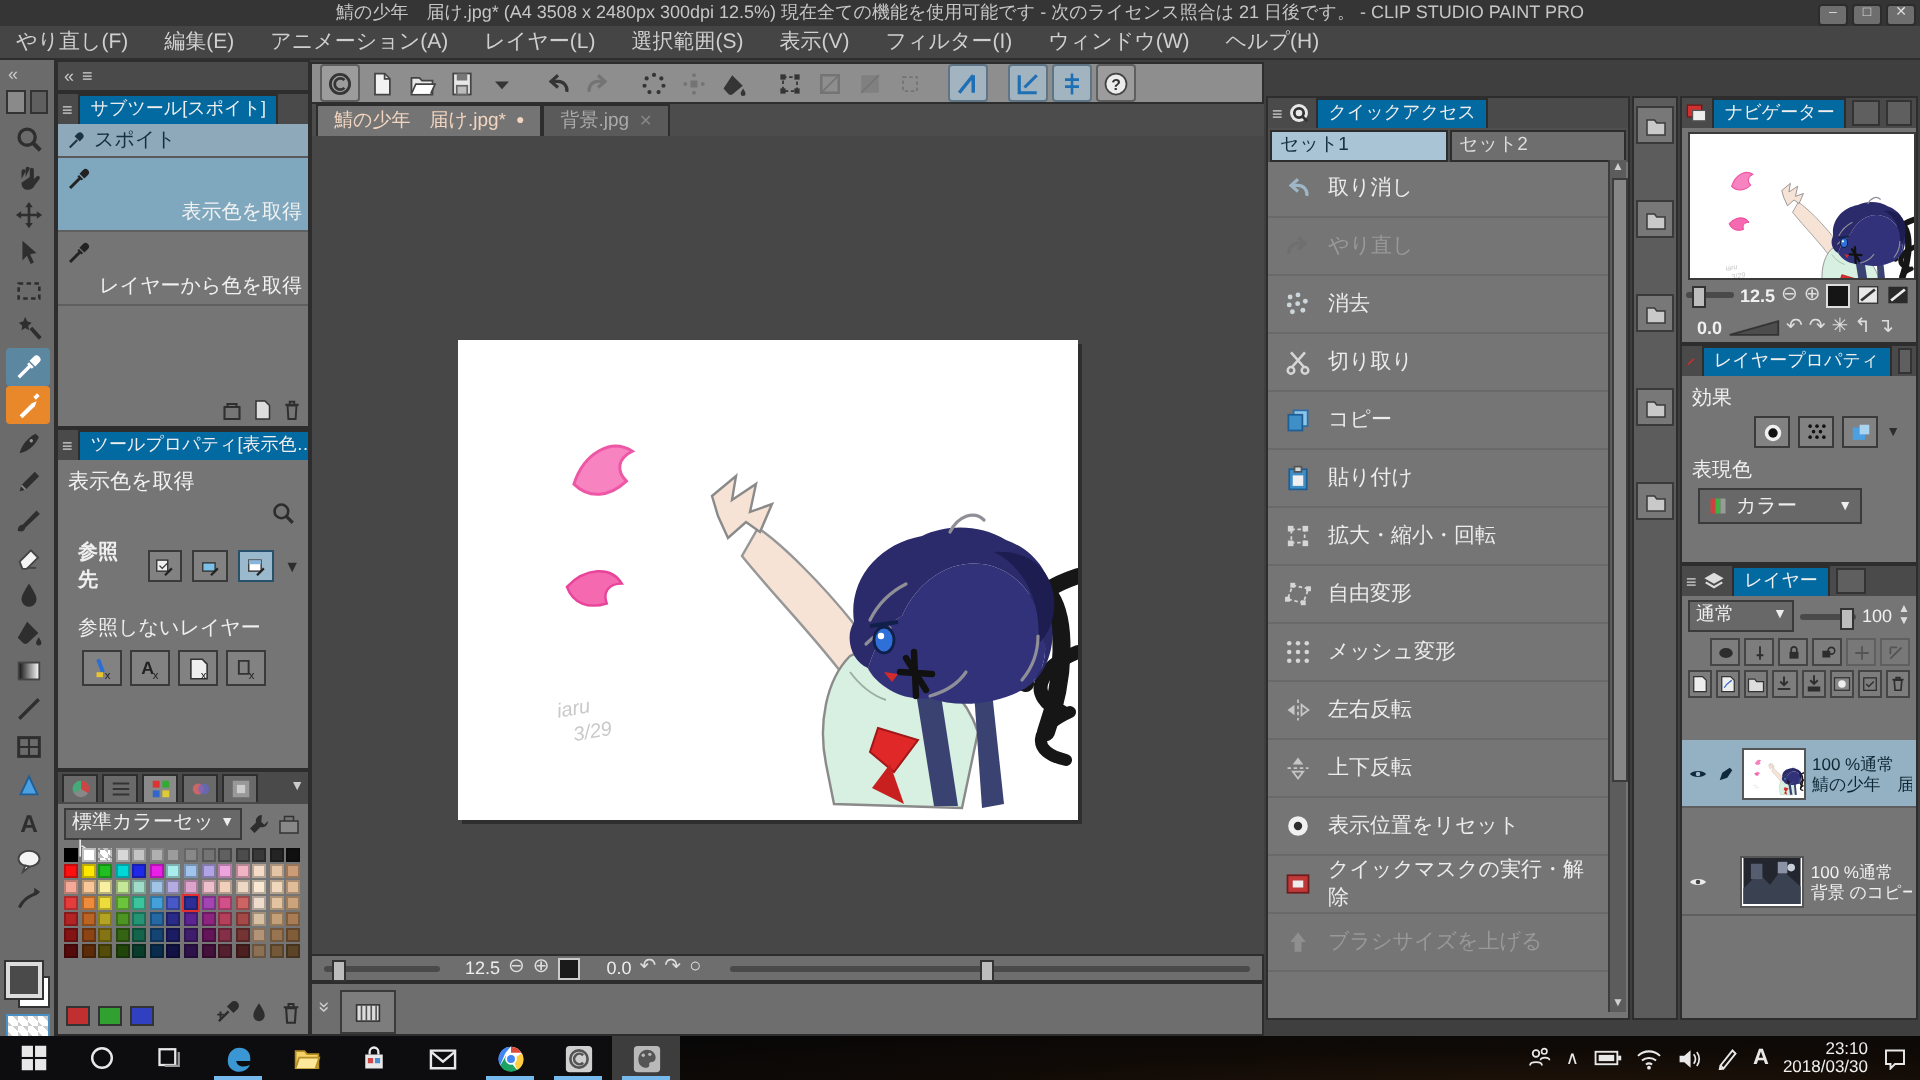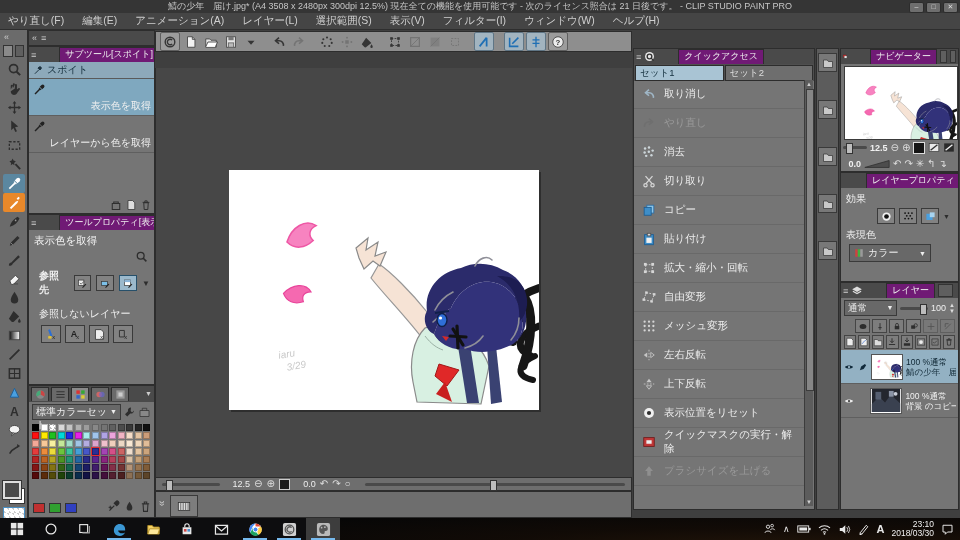--- a/index.html
+++ b/index.html
@@ -13,22 +13,22 @@
   #winbtns{right:2px;top:2px;display:flex;gap:2px;}
   .winbtn{width:13px;height:9px;background:#6e6e6e;border:1px solid #2c2c2c;color:#ddd;
     font-size:7px;line-height:8px;text-align:center;border-radius:2px;}
   #menubar{left:0;top:13px;width:960px;height:17px;background:#454545;display:flex;
     align-items:center;padding-left:8px;box-sizing:border-box;border-bottom:1px solid #2e2e2e;}
   .menu-item{color:#cfcfcf;font-size:10.5px;margin-right:18px;white-space:nowrap;}
   
   .panel{background:#757575;border:1px solid #2d2d2d;box-sizing:border-box;}
   .phead{height:15px;background:#4a4a4a;display:flex;align-items:center;gap:3px;
     padding:0 2px;font-size:9px;overflow:hidden;}
-  .ptab{background:#701a75;color:#eee;padding:1px 5px;height:12px;line-height:11px;
-    white-space:nowrap;border:1px solid #2d2d2d;border-bottom:none;margin-left:20px;}
+  .ptab{background:#0369a1;color:#eee;padding:1px 5px;height:12px;line-height:11px;
+    white-space:nowrap;border:1px solid #2d2d2d;border-bottom:none;}
   .hamb{color:#cfcfcf;font-size:9px;line-height:14px;}
   
   #toolstrip{left:0;top:30px;width:28px;height:488px;background:#6b6b6b;
     border-right:1px solid #2d2d2d;box-sizing:border-box;}
   .tool-btn{width:22px;height:19px;margin:0 3px;display:flex;align-items:center;
     justify-content:center;color:#2e2e2e;border-radius:2px;}
   .tool-btn.selected{background:#5b87a0;color:#fff;}
   .tool-btn.accent{background:#e8882a;color:#fff;}
   #toolcolors{left:3px;top:451px;width:22px;height:40px;}
   
@@ -121,21 +121,21 @@
     display:flex;align-items:center;gap:4px;padding:0 4px;font-size:10px;color:#eee;}
   
   #layers{left:840px;top:282px;width:119px;height:228px;}
   .ly-ctrl{display:flex;align-items:center;gap:3px;padding:2px 3px;}
   .ly-dd{width:46px;height:14px;background:#686868;border:1px solid #3a3a3a;color:#eee;
     font-size:9.5px;line-height:13px;padding:0 3px;display:flex;justify-content:space-between;}
   .ly-icons{display:flex;gap:2px;padding:1px 3px;justify-content:flex-end;color:#2d2d2d;}
   .ly-icons .ib{width:13px;height:12px;background:#7d7d7d;border:1px solid #454545;
     display:flex;align-items:center;justify-content:center;}
   .layer-row{height:33px;display:flex;align-items:center;gap:3px;padding:0 2px;
-    border-bottom:1px solid #5f5f5f;font-size:8.5px;color:#f0f0f0;}
+    border-bottom:1px solid #5f5f5f;font-size:8.5px;color:#f0f0f0;margin-top:20px;}
   .layer-row.selected{background:#93b1c3;color:#0e2633;}
   .l-thumb{width:30px;height:24px;background:#fff;border:1px solid #555;overflow:hidden;flex:none;}
   .l-meta{line-height:10px;white-space:nowrap;overflow:hidden;}
   
   #taskbar{left:0;top:518px;width:960px;height:22px;background:#0d0d0f;display:flex;
     align-items:center;}
   #tb-right-bg{position:absolute;right:0;top:0;width:620px;height:22px;
     background:radial-gradient(ellipse at 70% 120%, #241507 0%, #120a04 45%, #050505 100%);opacity:.8;}
   .tb-btn{width:34px;height:22px;display:flex;align-items:center;justify-content:center;
     position:relative;flex:none;}
@@ -789,20 +789,30 @@
         </svg>
       <svg width="13" height="13" viewBox="0 0 16 16">
           <path d="M8,2 C10,5 11.5,7.5 11.5,9.5 a3.5,3.5 0 0 1 -7,0 C4.5,7.5 6,5 8,2 z" fill="#2d2d2d"></path>
         </svg>
       <svg width="13" height="13" viewBox="0 0 16 16">
           <path d="M5,5 h6 l-.6,9 h-4.8 z M3.5,4.5 h9 M6.5,4.5 v-2 h3 v2" fill="none" stroke="#2d2d2d" stroke-width="1.3"></path>
         </svg>
     </div>
   </div>
 
+  <div id="doctabs" class="abs">
+      <div class="doctab active">
+        <span>鯖の少年　届け.jpg*</span>
+        <span style="font-size:7px;">●</span>
+      </div>
+      <div class="doctab">
+        <span>背景.jpg</span>
+        <span style="font-size:8px;color:#888;">✕</span>
+      </div>
+    </div>
 
   <div id="viewport" class="abs">
     <div id="page" class="abs">
       <svg viewBox="0 0 310 240" width="310" height="240">
         <use href="#artwork"></use>
       </svg>
     </div>
   </div>
 
   <div id="statusbar" class="abs">

